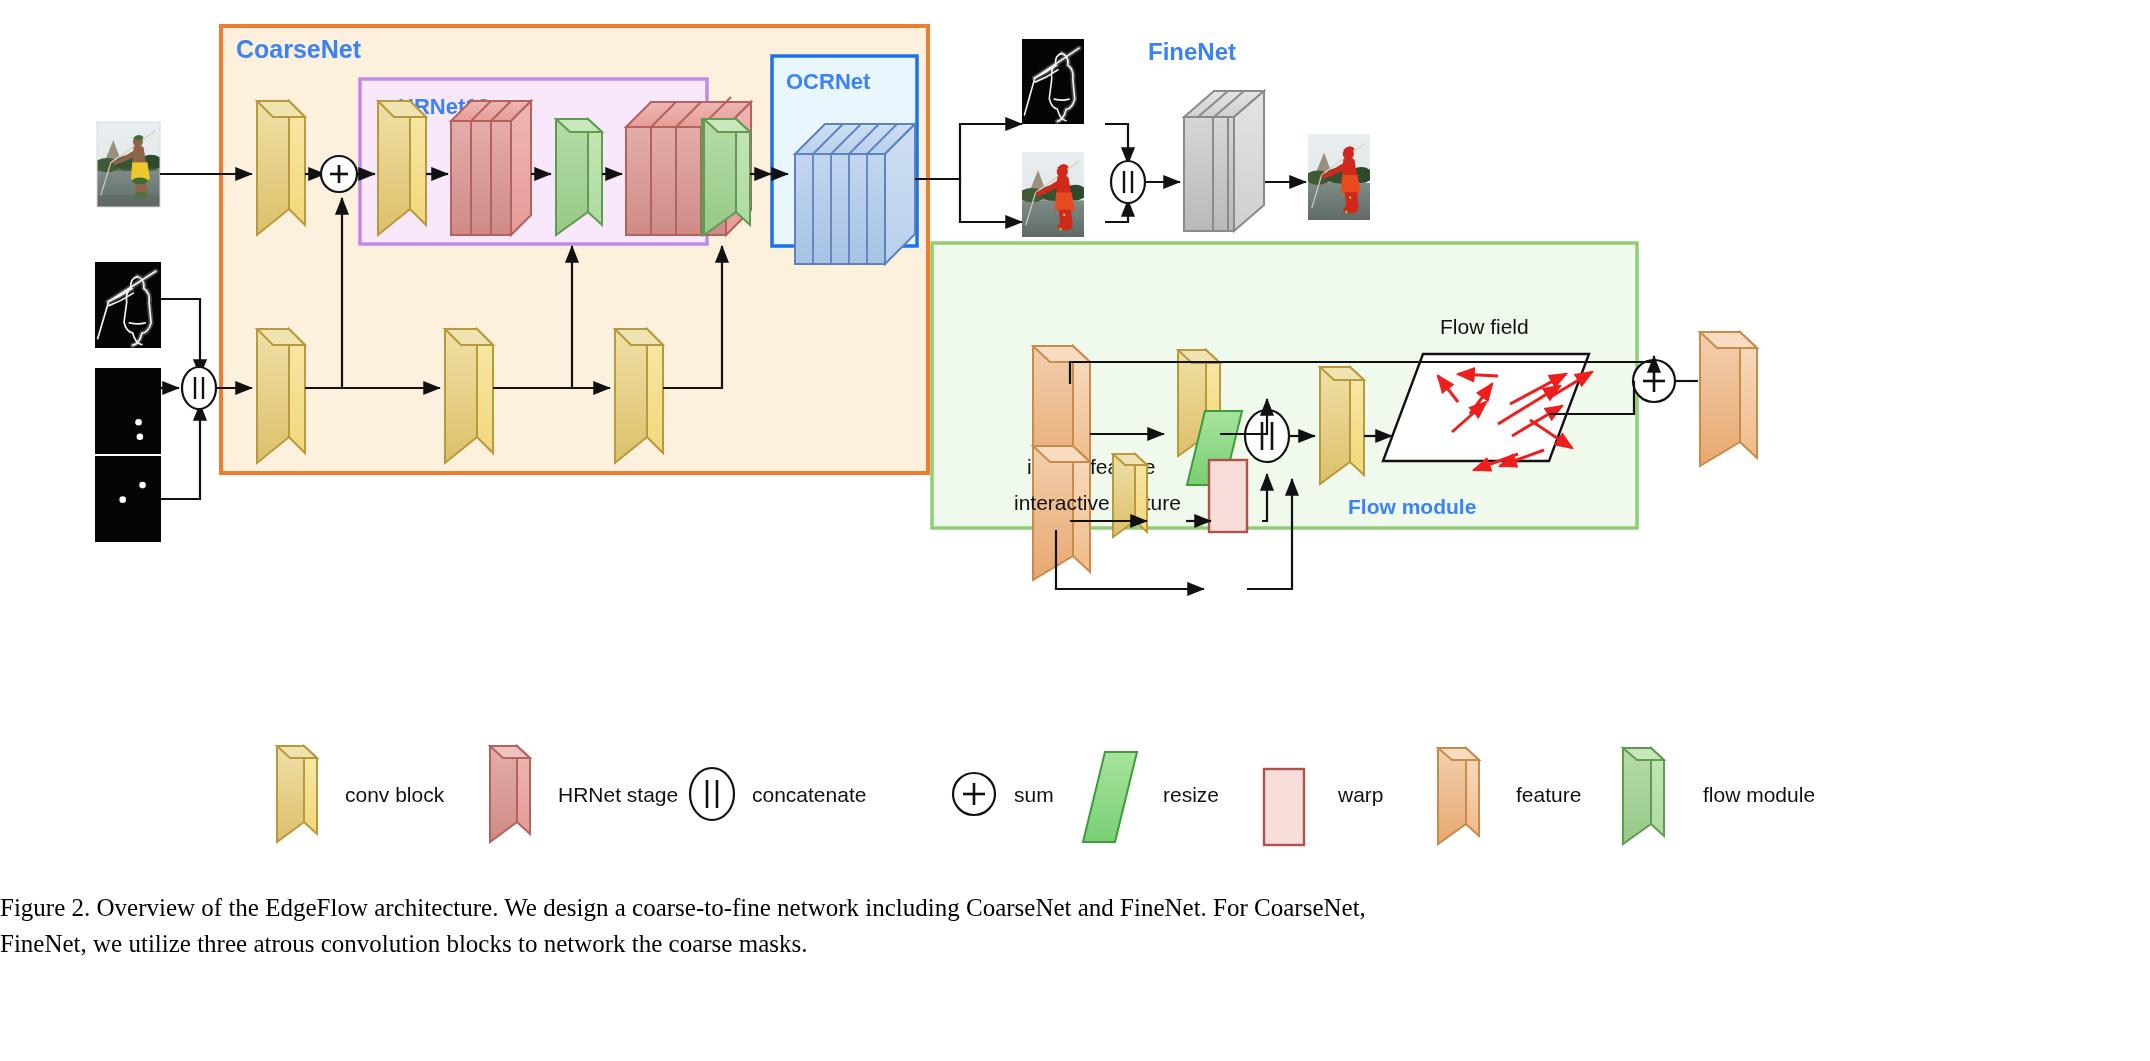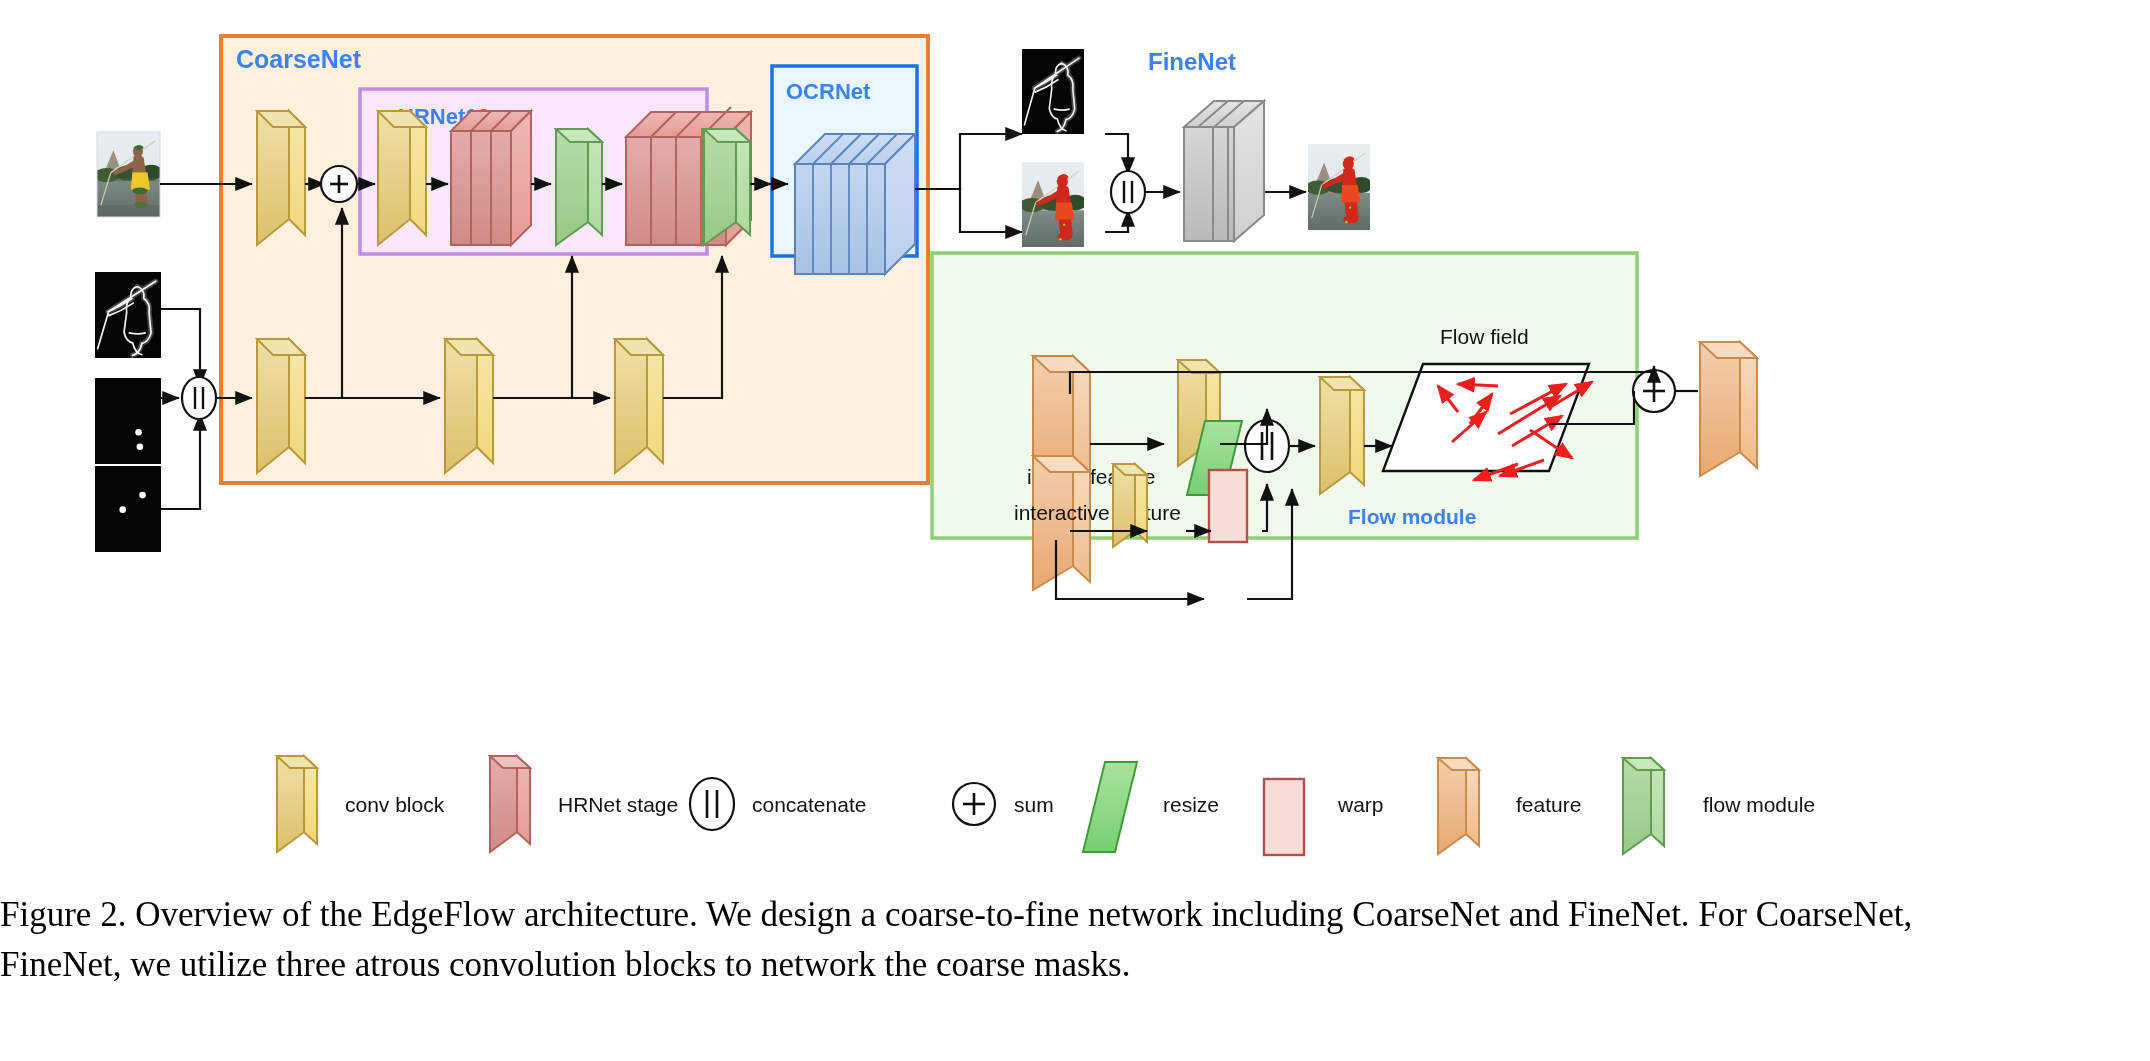--- a/index.html
+++ b/index.html
@@ -1,28 +1,28 @@
 <!DOCTYPE html>
 <html><head>
 <meta charset="utf-8">
 <title>EdgeFlow Architecture Figure</title>
 <style>
   html,body{margin:0;padding:0;background:#ffffff;}
   body{width:2150px;height:1061px;position:relative;overflow:hidden;
        font-family:"Liberation Sans",sans-serif;-webkit-font-smoothing:antialiased;}
 
-  .fig{position:absolute;left:0;top:14px;width:2150px;height:870px;}
+  .fig{position:absolute;left:0;top:4px;width:2150px;height:870px;}
   svg.diagram{position:absolute;left:0;top:0;width:2150px;height:870px;}
 
   
   .panel-label{font-weight:bold;fill:#3b82f6;font-family:"Liberation Sans",sans-serif;}
 
   
   .caption{position:absolute;left:0;top:890px;width:1808px;
-           font-family:"Liberation Serif",serif;font-size:35px;color:#000;
+           font-family:"Liberation Serif",serif;font-size:25px;color:#000;
            line-height:1.42;text-align:justify;}
   .caption div{white-space:nowrap;}
 
   .legend-text{font-family:"Liberation Sans",sans-serif;font-size:21px;fill:#111;}
   .flowlbl{font-family:"Liberation Sans",sans-serif;font-size:21px;fill:#111;}
 </style>
 </head>
 <body>
 
 <div class="fig">

